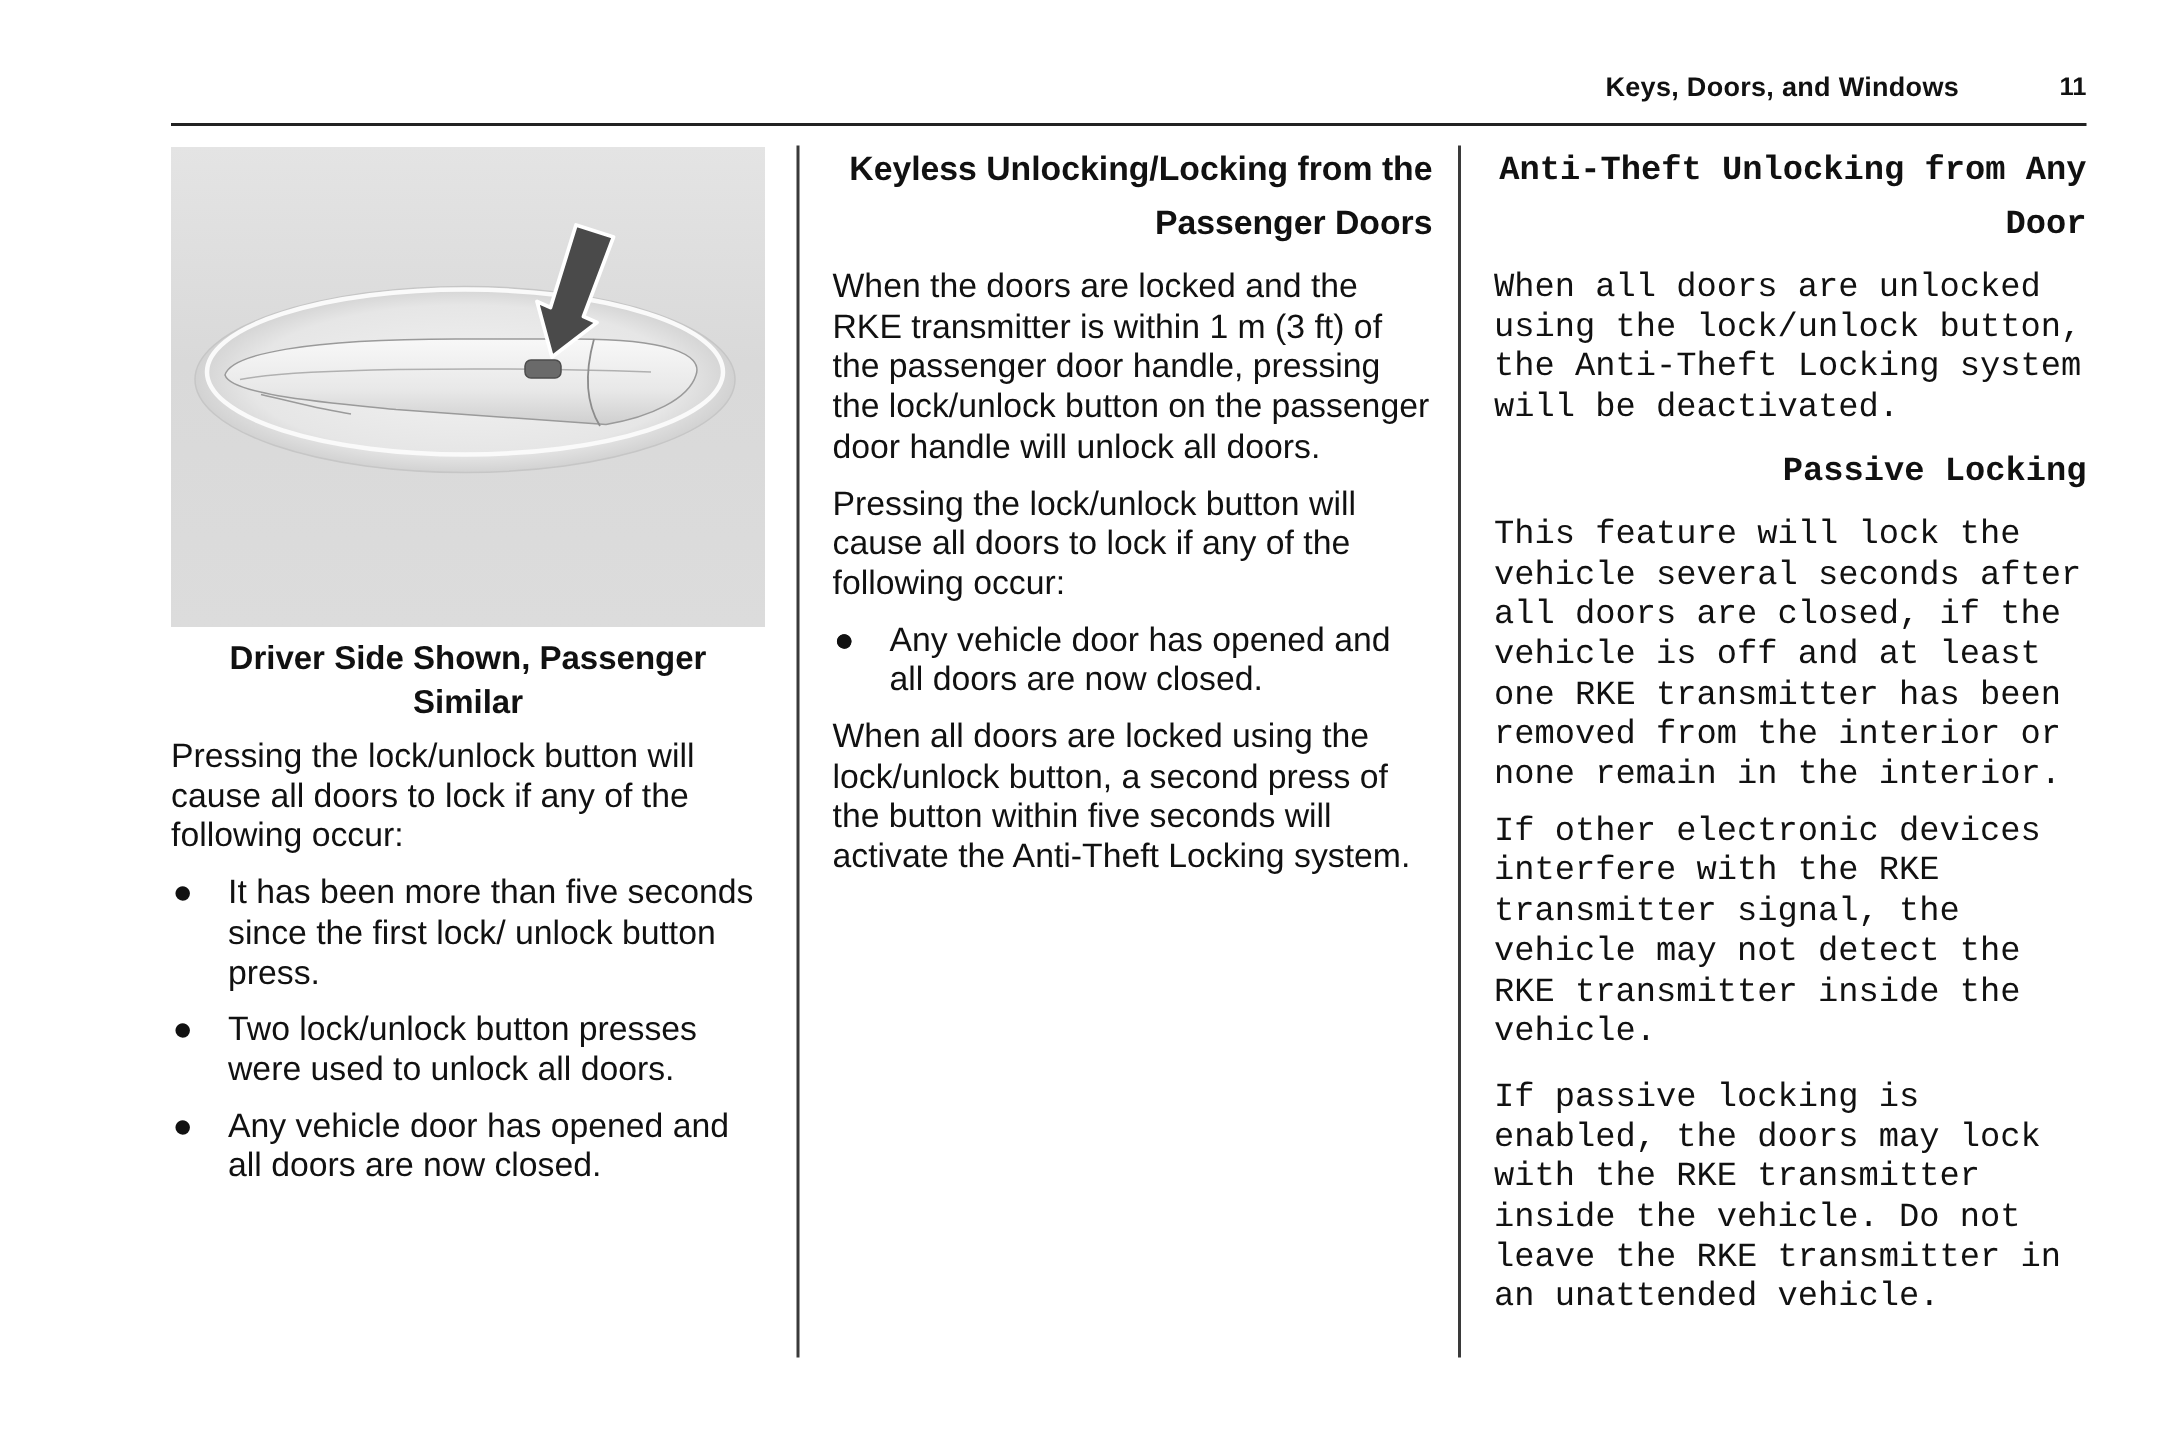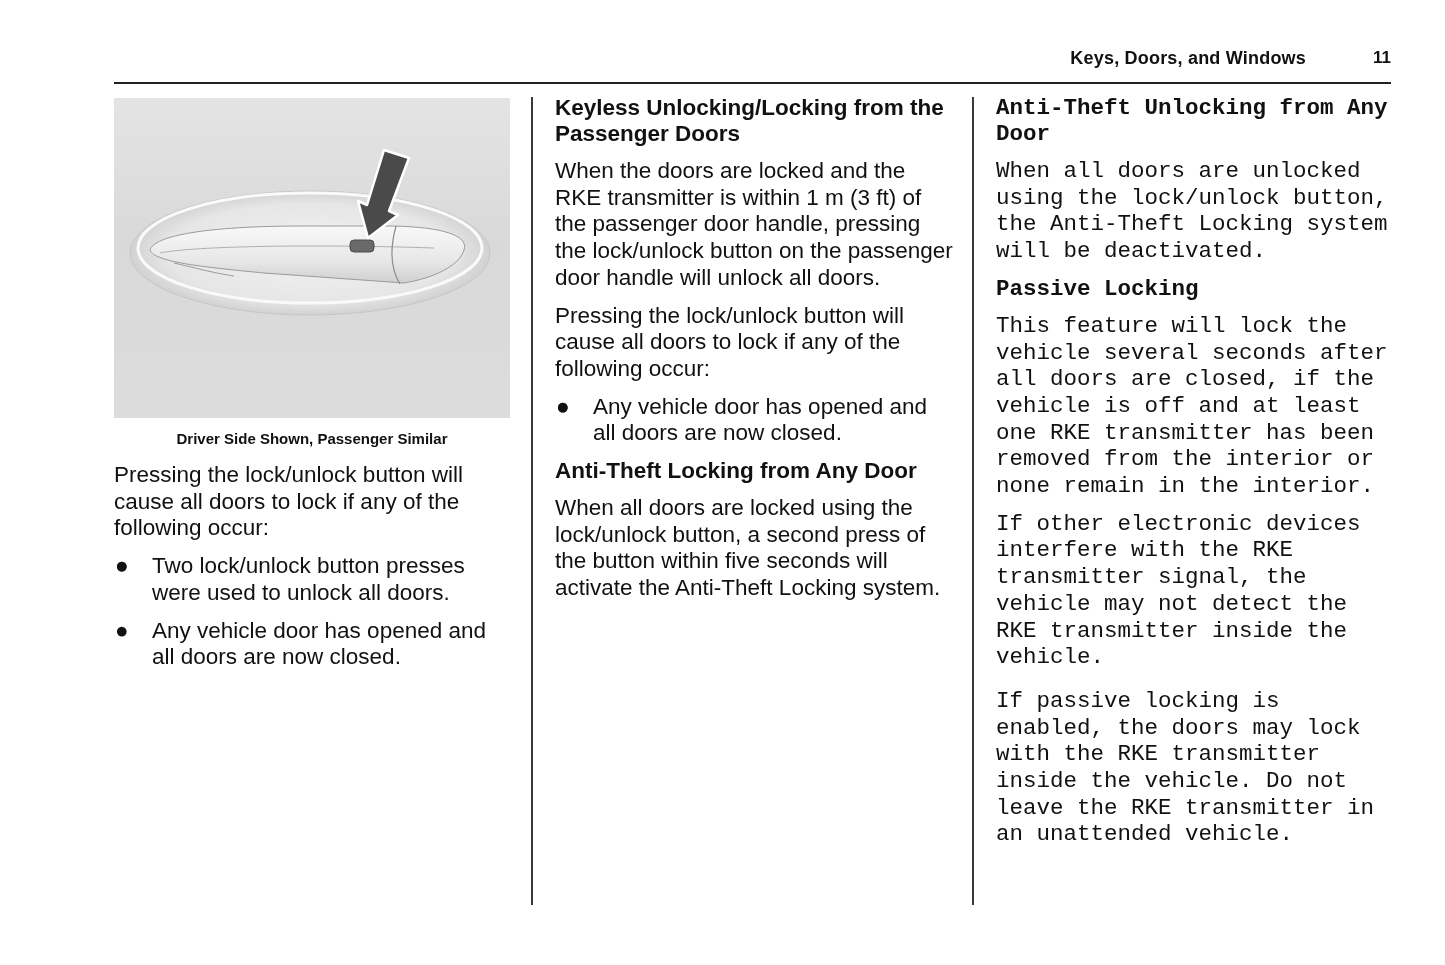--- a/index.html
+++ b/index.html
@@ -59,30 +59,31 @@
     .figure {
       width: 396px;
       height: 320px;
       background: linear-gradient(180deg, #e4e4e4 0%, #d9d9d9 45%, #dcdcdc 100%);
       position: relative;
       margin-top: 3px;
     }
     .caption {
       text-align: center;
       font-weight: bold;
-      font-size: 15px;
+      font-size: 22px;
       line-height: 29px;
       margin-top: 6px;
       margin-bottom: 9px;
     }
     h3 {
       font-size: 22.5px;
       font-weight: bold;
-      line-height: 26px;
+      line-height: 36px;
       margin: 0 0 11px 0;
+      text-align: right;
     }
     p {
       margin: 0 0 11px 0;
     }
     ul {
       list-style: none;
       padding: 0;
       margin: 0;
     }
     li {
@@ -136,35 +137,34 @@
       <path d="M60 165 C90 172, 100 175, 120 178" fill="none" stroke="#9a9a9a" stroke-width="1"></path>
       <rect x="236" y="142" width="24" height="12" rx="4" fill="#6a6a6a" stroke="#4c4c4c"></rect>
       <g transform="translate(0,0)">
         <polygon points="270,52 295,60 275,113 284,117 254,140 244,103 253,107" fill="#4a4a4a" stroke="#ffffff" stroke-width="2.5" stroke-linejoin="round"></polygon>
       </g>
     </svg>
   </div>
   <div class="caption">Driver Side Shown, Passenger Similar</div>
   <p>Pressing the lock/unlock button will cause all doors to lock if any of the following occur:</p>
   <ul>
-    <li><span class="bullet">●</span></li>
+    <li><span class="bullet">●</span><span>It has been more than five seconds since the first lock/ unlock button press.</span></li>
     <li><span class="bullet">●</span><span>Two lock/unlock button presses were used to unlock all doors.</span></li>
     <li><span class="bullet">●</span><span>Any vehicle door has opened and all doors are now closed.</span></li>
   </ul>
 </div>
 
 <div class="col col2">
   <h3>Keyless Unlocking/Locking from the Passenger Doors</h3>
   <p>When the doors are locked and the RKE transmitter is within 1 m (3 ft) of the passenger door handle, pressing the lock/unlock button on the passenger door handle will unlock all doors.</p>
   <p>Pressing the lock/unlock button will cause all doors to lock if any of the following occur:</p>
   <ul>
     <li><span class="bullet">●</span></li>
     <li><span class="bullet">●</span><span>Any vehicle door has opened and all doors are now closed.</span></li>
   </ul>
-  <h3>Anti-Theft Locking from Any Door</h3>
   <p>When all doors are locked using the lock/unlock button, a second press of the button within five seconds will activate the Anti-Theft Locking system.</p>
 </div>
 
 <div class="col col3">
   <h3>Anti-Theft Unlocking from Any Door</h3>
   <p>When all doors are unlocked using the lock/unlock button, the Anti-Theft Locking system will be deactivated.</p>
   <h3>Passive Locking</h3>
   <p>This feature will lock the vehicle several seconds after all doors are closed, if the vehicle is off and at least one RKE transmitter has been removed from the interior or none remain in the interior.</p>
   <p class="tight">If other electronic devices interfere with the RKE transmitter signal, the vehicle may not detect the RKE transmitter inside the vehicle.</p>
   <p>If passive locking is enabled, the doors may lock with the RKE transmitter inside the vehicle. Do not leave the RKE transmitter in an unattended vehicle.</p>

